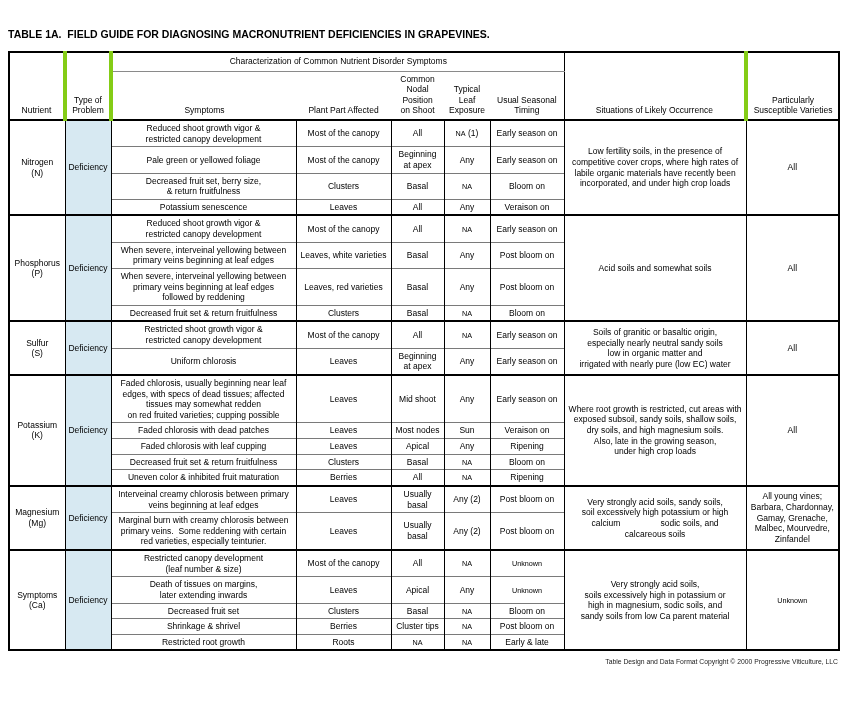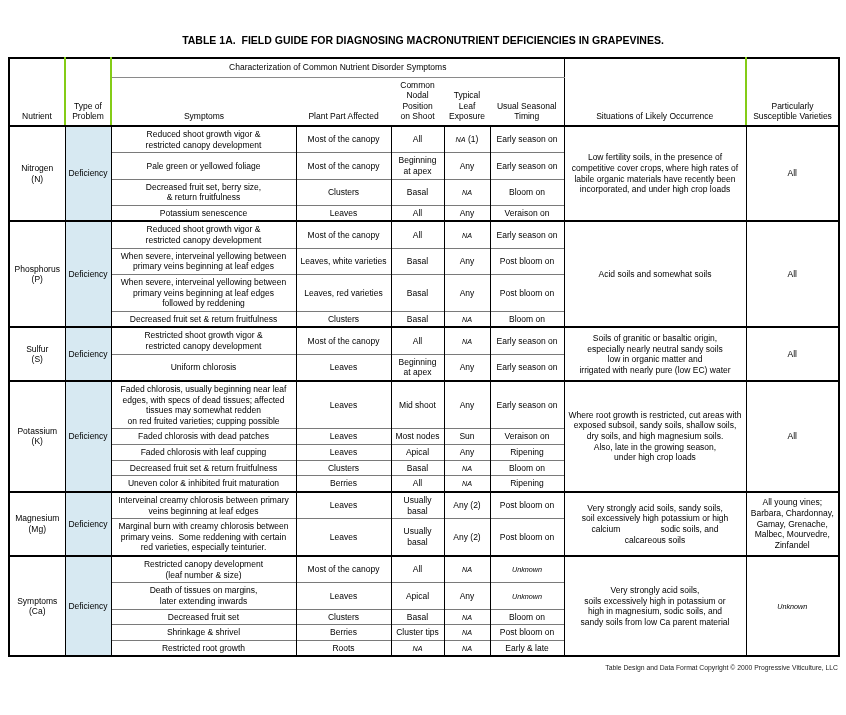--- a/index.html
+++ b/index.html
@@ -3,44 +3,44 @@
 <meta charset="utf-8">
 <style>
   * { margin:0; padding:0; box-sizing:border-box; }
   html,body { background:#fff; }
   body {
     width:846px; height:715px; overflow:hidden;
     font-family:"Liberation Sans", sans-serif; color:#000;
   }
   .page { position:relative; width:846px; height:715px; padding:8px; }
   .title {
-    margin-top:26px; margin-bottom:11px;
-    text-align:center; font-weight:bold; font-size:10.5px; white-space:pre-line;
+    margin-top:20px; margin-bottom:11px;
+    font-weight:bold; font-size:10.5px; white-space:pre-line;
   }
   table.guide {
     width:830px; table-layout:fixed; border-collapse:collapse;
     border:2px solid #000;
   }
   th, td {
     font-size:8.5px; line-height:1.25; font-weight:normal;
     text-align:center; vertical-align:middle;
     white-space:pre-line; padding:2px 2px; overflow:hidden;
   }
   thead th { vertical-align:bottom; padding-bottom:3px; }
   thead th.group-head {
     vertical-align:top; height:19px; padding-top:3px;
     border-bottom:1.5px solid #8a8a8a;
   }
   thead tr:last-child th, thead th[rowspan] { border-bottom:2.5px solid #000; }
-  th.vr, td.vr { border-right:2px solid #84cc16; }
+  th.vr, td.vr { border-right:4px solid #84cc16; }
   th.vl, td.vl { border-left:1px solid #000; }
   tbody td { border-left:1px solid #000; border-right:1px solid #000; border-top:1px solid #7a7a7a; }
   tbody tr.section-start td { border-top:2.5px solid #000; }
   td.problem-cell { background:var(--problem-bg, #d7e9f2); }
-  .na { font-style:italic; font-size:0.85em;margin-top:35px; }
+  .na { font-size:0.85em;margin-top:35px; }
   .footnote {
     width:830px; font-size:8.5px; padding:2px 0 3px 1px;
     border-bottom:2px solid #555; text-align:left;
   }
   .copyright {
     width:830px; margin-top:7px; text-align:right;
     font-size:6.8px; color:#222;
   }
 </style>
 </head>

